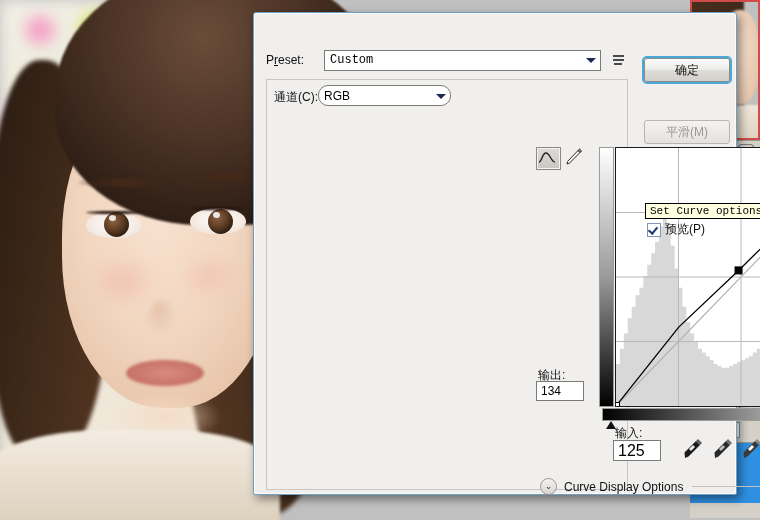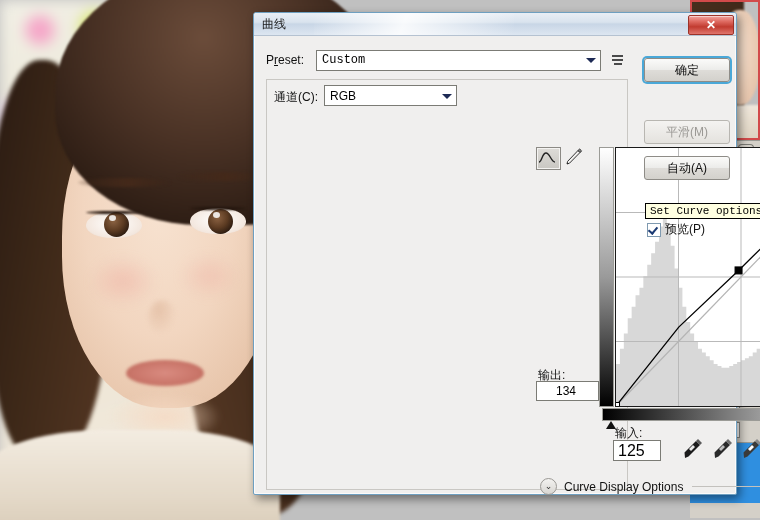--- a/index.html
+++ b/index.html
@@ -114,34 +114,34 @@
   .lbl u{text-decoration:underline;}
   .combo{
     position:relative;background:#fff;border:1px solid #7b7b75;height:19px;
     display:flex;align-items:center;padding:0 18px 0 5px;font-size:12px;color:#000;
     font-family:"Liberation Mono",monospace;
   }
   .combo .arrow{
     position:absolute;right:4px;top:50%;margin-top:-2px;width:0;height:0;
     border-left:5px solid transparent;border-right:5px solid transparent;border-top:5px solid #1d2a55;
   }
-  #preset-combo{width:285px;margin-left:12px;}
+  #preset-combo{width:285px;margin-left:20px;}
   #preset-menu-button{
     margin-left:9px;width:18px;height:18px;display:flex;flex-direction:column;
     justify-content:center;align-items:center;gap:2px;
   }
   #preset-menu-button i{display:block;width:11px;height:2px;background:#4a4a4a;}
   #preset-menu-button i:nth-child(1){width:11px;}
   #preset-menu-button i:nth-child(2){width:11px;}
   #preset-menu-button i:nth-child(3){width:8px;}
 
   .group-box{position:absolute;left:12px;top:44px;width:360px;height:409px;border:1px solid #c9c7c3;}
 
   .row-channel{position:absolute;left:20px;top:50px;display:flex;align-items:flex-end;}
-  #channel-combo{width:108px;margin-left:6px;font-family:"Liberation Sans",sans-serif;}
+  #channel-combo{width:108px;font-family:"Liberation Sans",sans-serif;border-radius:10px;}
 
   
   #curve-tool{
     position:absolute;left:282px;top:112px;width:23px;height:21px;
     background:linear-gradient(180deg,#dedcd8,#c9c7c2);
     border:1px solid #8c8a85;box-shadow:0 0 0 1px #f4f3f1 inset;
   }
   #pencil-tool{position:absolute;left:309px;top:112px;width:23px;height:21px;}
 
   
@@ -152,21 +152,21 @@
   #plot{position:absolute;left:16px;top:0;width:250px;height:258px;background:#ffffff;border:1px solid #1a1a1a;}
   #hgrad{position:absolute;left:3px;top:261px;width:263px;height:11px;
     background:linear-gradient(90deg,#000000 0%,#8f8f8f 55%,#ffffff 100%);
     border:1px solid #9b9b96;}
   #black-marker{position:absolute;left:7px;top:274px;width:0;height:0;
     border-left:5px solid transparent;border-right:5px solid transparent;border-bottom:8px solid #111;}
 
   
   #output-label{position:absolute;left:284px;top:332px;font-size:12px;}
   #output-field{position:absolute;left:282px;top:346px;width:42px;height:18px;
-    background:#fff;border:1px solid #7b7b75;font-size:12px;line-height:18px;padding-left:19px;color:#000;}
+    background:#fff;border:1px solid #7b7b75;font-size:12px;line-height:18px;padding-left:4px;color:#000;}
   #input-label{position:absolute;left:361px;top:390px;font-size:12px;}
   #input-field{position:absolute;left:359px;top:405px;width:42px;height:19px;
     background:#fff;border:1px solid #7b7b75;font-size:16px;line-height:19px;padding-left:4px;color:#000;}
 
   .dropper{position:absolute;top:402px;width:22px;height:24px;}
   #dropper-black{left:428px;}
   #dropper-gray{left:458px;}
   #dropper-white{left:487px;}
 
   #cdo-row{position:absolute;left:286px;top:443px;display:flex;align-items:center;gap:7px;width:340px;}
@@ -262,24 +262,20 @@
   </div>
   <div class="dock-row" style="height:24px;line-height:24px;">
     <span>充:</span>
     <span class="dock-input" style="display:inline-block;width:24px;">1</span>
   </div>
   <div style="height:60px;background:#2f8fe0;border-top:1px solid #9a9a94;"></div>
 </div>
 
 <div id="curves-dialog">
 
-  <div id="title-bar">
-    <div id="title-text">曲线</div>
-    <div id="close-button">✕</div>
-  </div>
 
   <div class="dlg-body">
 
     <div class="left-col">
 
       <div class="row-preset">
         <span class="lbl">P<u>r</u>eset:</span>
         <div class="combo" id="preset-combo">
           <span>Custom</span>
           <span class="arrow"></span>
@@ -370,21 +366,20 @@
         <span id="cdo-toggle">⌄</span>
         <span class="lbl">Curve Display Options</span>
         <span id="cdo-line"></span>
       </div>
 
     </div>
 
     <div class="right-col">
       <div class="btn default" id="btn-ok">确定</div>
       <div class="btn disabled" id="btn-smooth">平滑(M)</div>
-      <div class="btn" id="btn-auto">自动(A)</div>
       <div id="preview-row">
         <span class="cbx-checked"></span>
         <span class="lbl">预览(P)</span>
       </div>
     </div>
 
   </div>
 </div>
 
 <div id="tooltip">Set Curve options</div>

